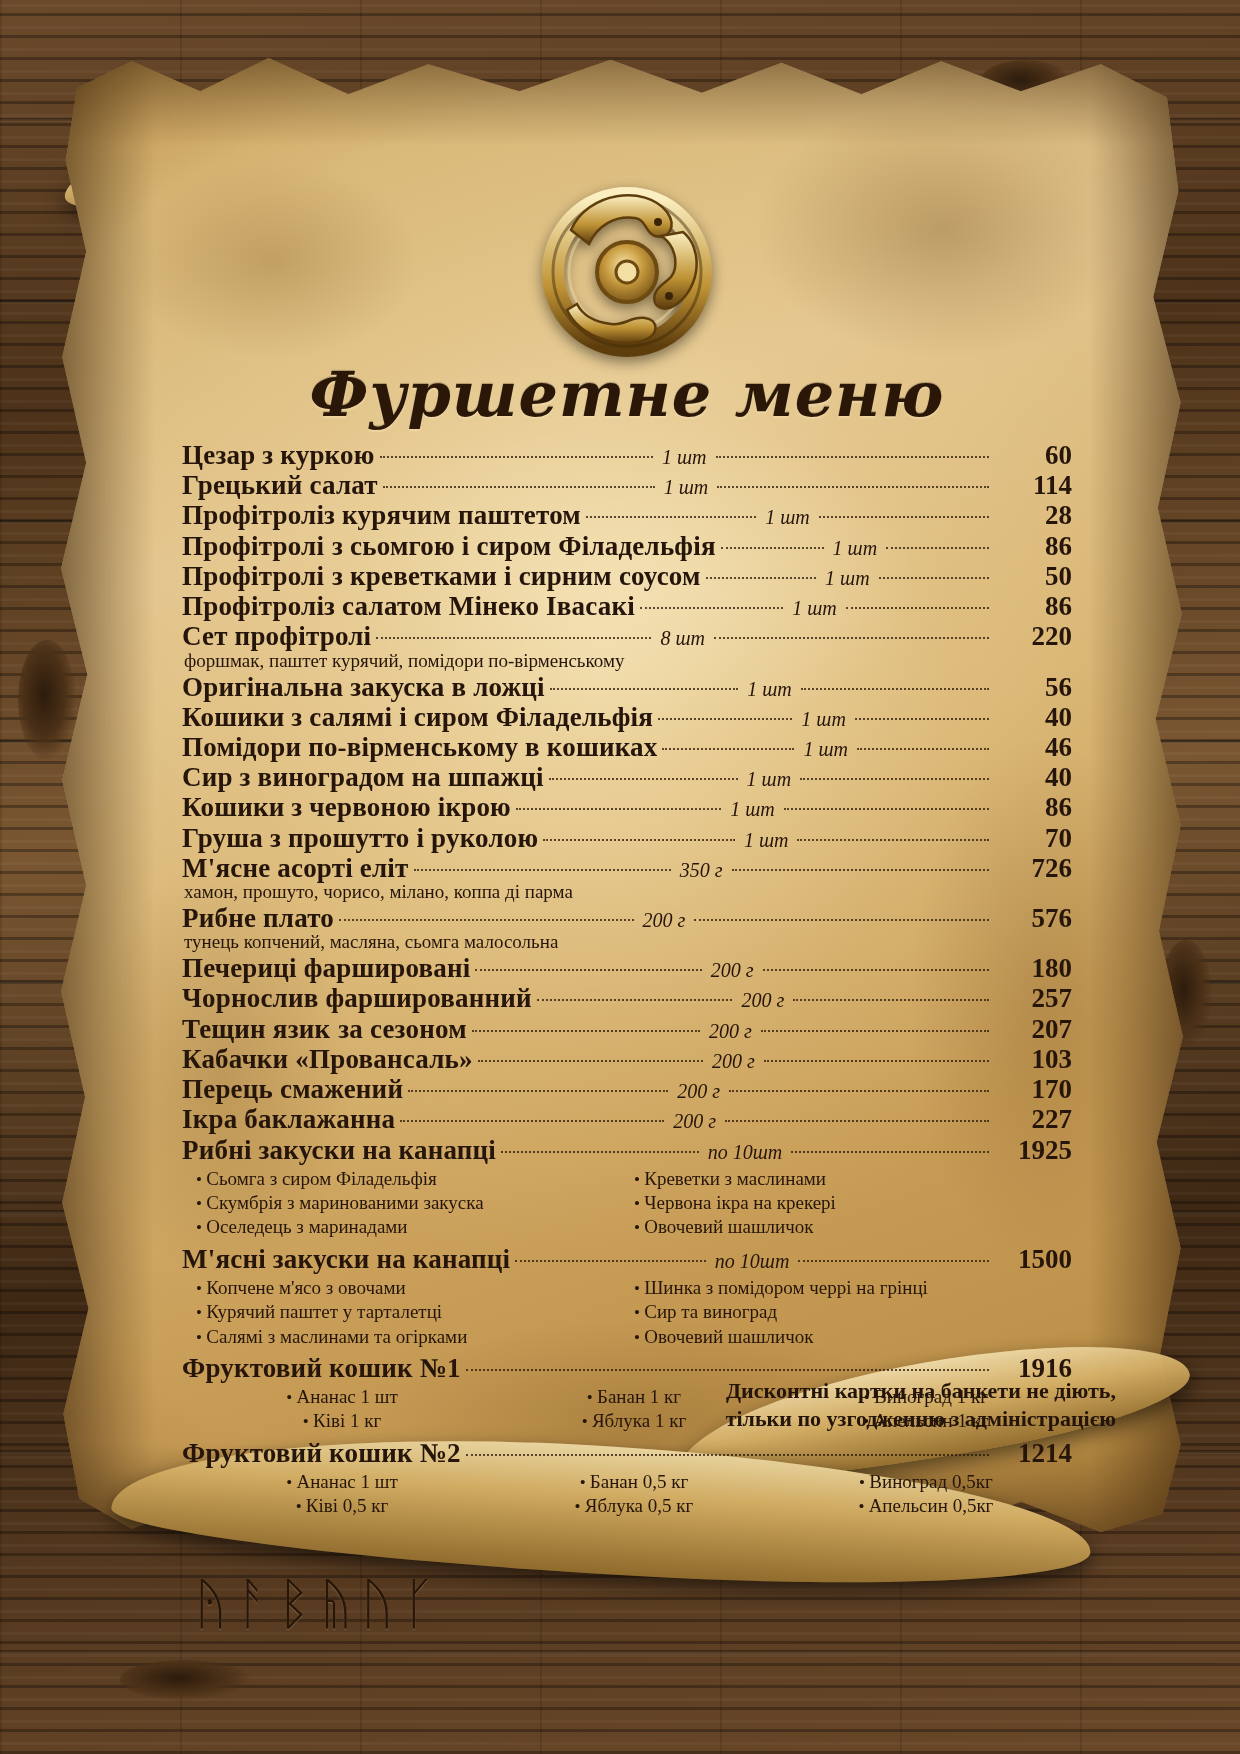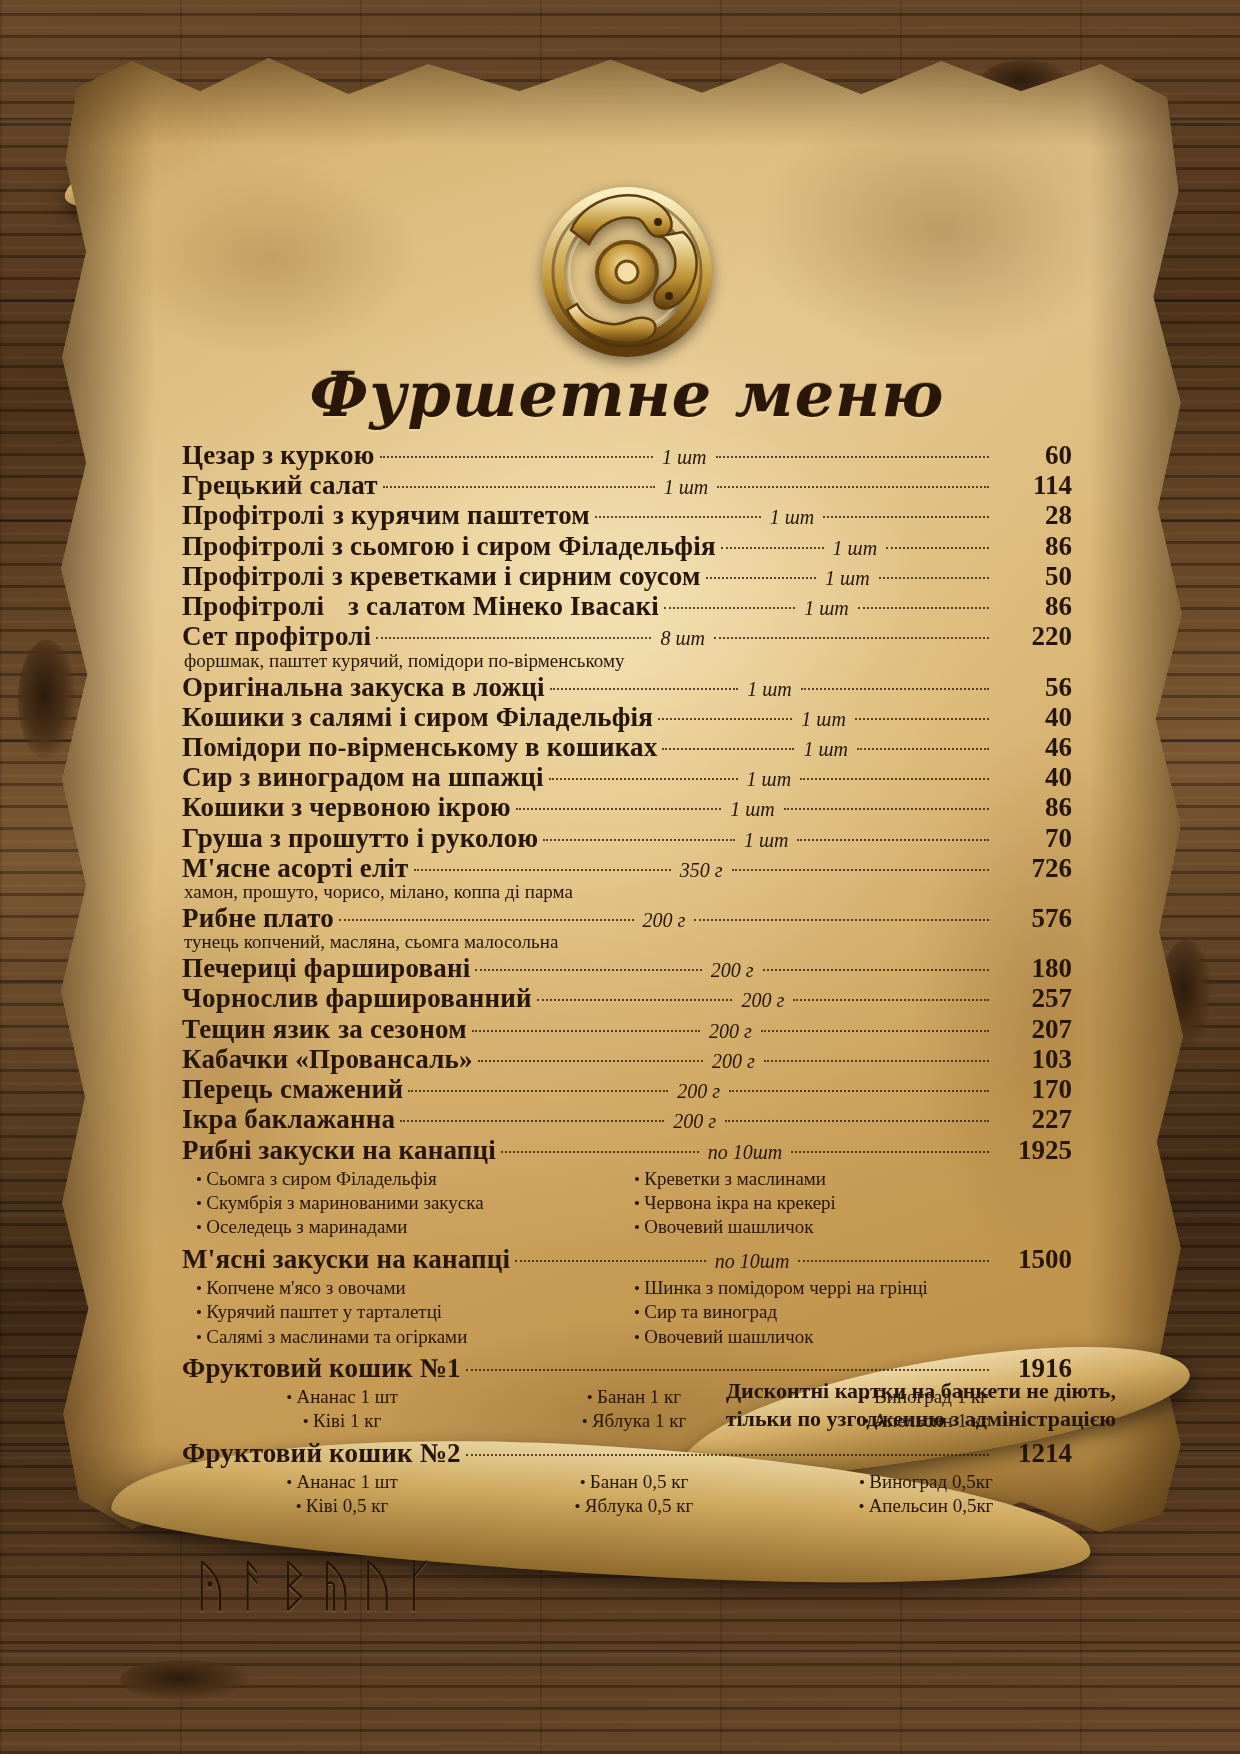--- a/index.html
+++ b/index.html
@@ -202,21 +202,21 @@
   .bullets .b::before {
     content: "• ";
     font-size: 17px;
   }
 
   .runes {
     font-family: "DejaVu Sans", sans-serif;
     font-size: 56px;
     letter-spacing: 8px;
     color: #271608;
-    margin: 34px 0 0 12px;
+    margin: 52px 0 0 12px;
     text-shadow: 0 1px 1px rgba(255,240,200,.25);
   }
 
   .footer {
     position: absolute;
     right: 76px;
     bottom: 118px;
     width: 560px;
     text-align: right;
     font-weight: bold;
@@ -299,21 +299,21 @@
       </div>
       <div class="row">
         <span class="name">Грецький салат</span>
         <span class="dots"></span>
         <span class="qty">1 шт</span>
         <span class="dots"></span>
         <span class="price">114</span>
       </div>
       <div class="row">
         <span class="name">Профітролі</span>
-        <span class="name sub" style="margin-left:9px">з курячим паштетом</span>
+        <span class="name sub" style="margin-left:0">з курячим паштетом</span>
         <span class="dots"></span>
         <span class="qty">1 шт</span>
         <span class="dots"></span>
         <span class="price">28</span>
       </div>
       <div class="row">
         <span class="name">Профітролі</span>
         <span class="name sub" style="margin-left:8px">з сьомгою і сиром Філадельфія</span>
         <span class="dots"></span>
         <span class="qty">1 шт</span>
@@ -323,21 +323,21 @@
       <div class="row">
         <span class="name">Профітролі</span>
         <span class="name sub" style="margin-left:8px">з креветками і сирним соусом</span>
         <span class="dots"></span>
         <span class="qty">1 шт</span>
         <span class="dots"></span>
         <span class="price">50</span>
       </div>
       <div class="row">
         <span class="name">Профітролі</span>
-        <span class="name sub" style="margin-left:24px">з салатом Мінеко Івасакі</span>
+        <span class="name sub" style="margin-left:0">з салатом Мінеко Івасакі</span>
         <span class="dots"></span>
         <span class="qty">1 шт</span>
         <span class="dots"></span>
         <span class="price">86</span>
       </div>
 
       <div class="row">
         <span class="name">Сет профітролі</span>
         <span class="dots"></span>
         <span class="qty">8 шт</span>

